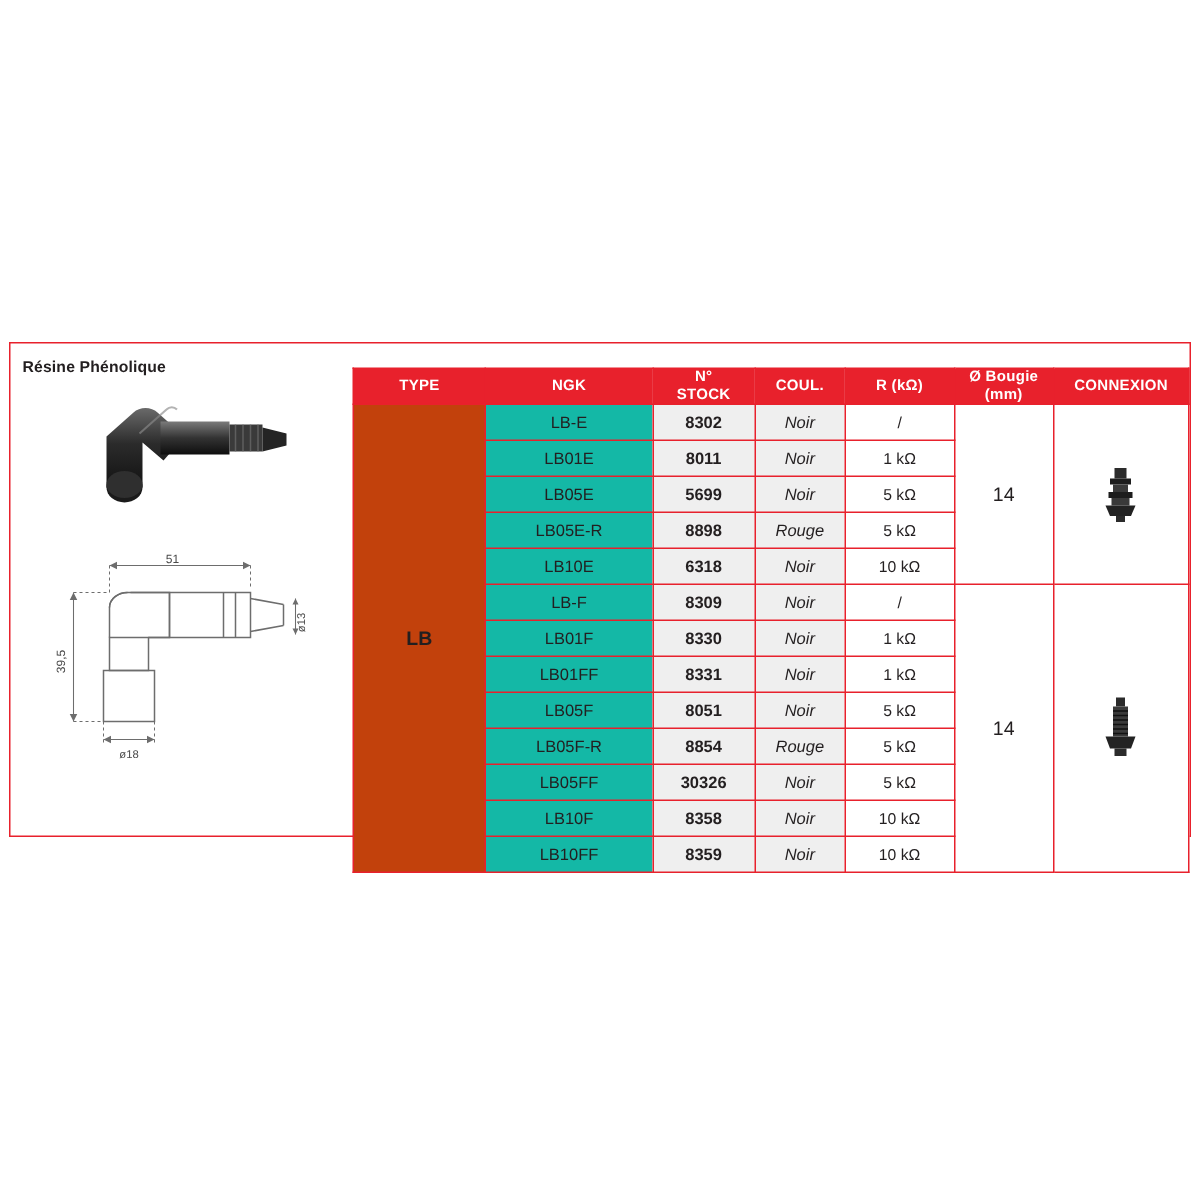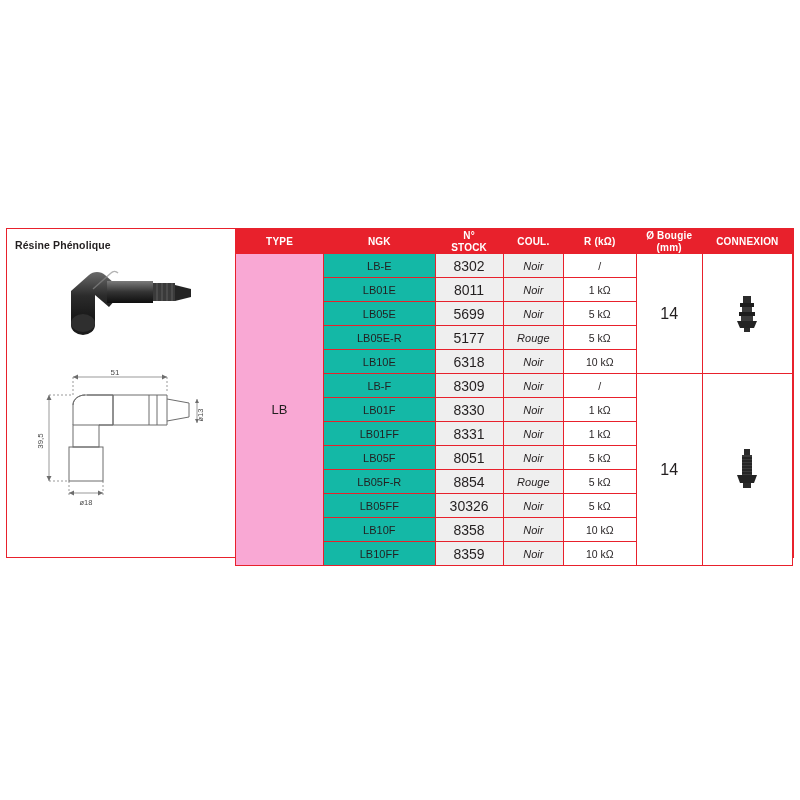--- a/index.html
+++ b/index.html
@@ -55,21 +55,21 @@
     position: absolute;
     left: 20px;
     top: 140px;
     width: 200px;
     height: 140px;
   }
   
   table.spec {
     position: absolute;
     left: 228px;
-    top: 0;
+    top: 16px;
     border-collapse: collapse;
     table-layout: fixed;
     font-size: 11px;
     color: #231f20;
   }
   table.spec th, table.spec td {
     border: 1px solid #e8212c;
     padding: 0;
     height: 24px;
     text-align: center;
@@ -79,45 +79,45 @@
   thead th {
     background: #e8212c;
     color: #ffffff;
     font-weight: bold;
     font-size: 10px;
     line-height: 1.15;
     height: 38px;
     letter-spacing: 0.2px;
   }
   td.type-cell {
-    font-weight: normal;
+    font-weight: bold;
     font-size: 13px;
-    background: #f9a8d4;
+    background: #c2410c;
   }
   td.ngk {
     font-size: 11px;
     text-align: center;
     background: #14b8a6;
   }
   td.stock {
-    font-weight: normal;
-    font-size: 14px;
+    font-weight: bold;
+    font-size: 11px;
     background: #efefef;
   }
   td.coul {
     font-style: italic;
     font-size: 11px;
     background: #efefef;
   }
   td.res {
     font-size: 10.5px;
     background: #ffffff;
   }
   td.diam {
-    font-size: 16px;
+    font-size: 13px;
     background: #ffffff;
   }
   td.conn {
     background: #ffffff;
   }
   .conn-wrap {
     display: flex;
     align-items: center;
     justify-content: center;
     height: 100%;
@@ -276,21 +276,21 @@
           <td class="res">1 kΩ</td>
         </tr>
         <tr>
           <td class="ngk">LB05E</td>
           <td class="stock">5699</td>
           <td class="coul">Noir</td>
           <td class="res">5 kΩ</td>
         </tr>
         <tr>
           <td class="ngk">LB05E-R</td>
-          <td class="stock">5177</td>
+          <td class="stock">8898</td>
           <td class="coul">Rouge</td>
           <td class="res">5 kΩ</td>
         </tr>
         <tr>
           <td class="ngk">LB10E</td>
           <td class="stock">6318</td>
           <td class="coul">Noir</td>
           <td class="res">10 kΩ</td>
         </tr>
 

